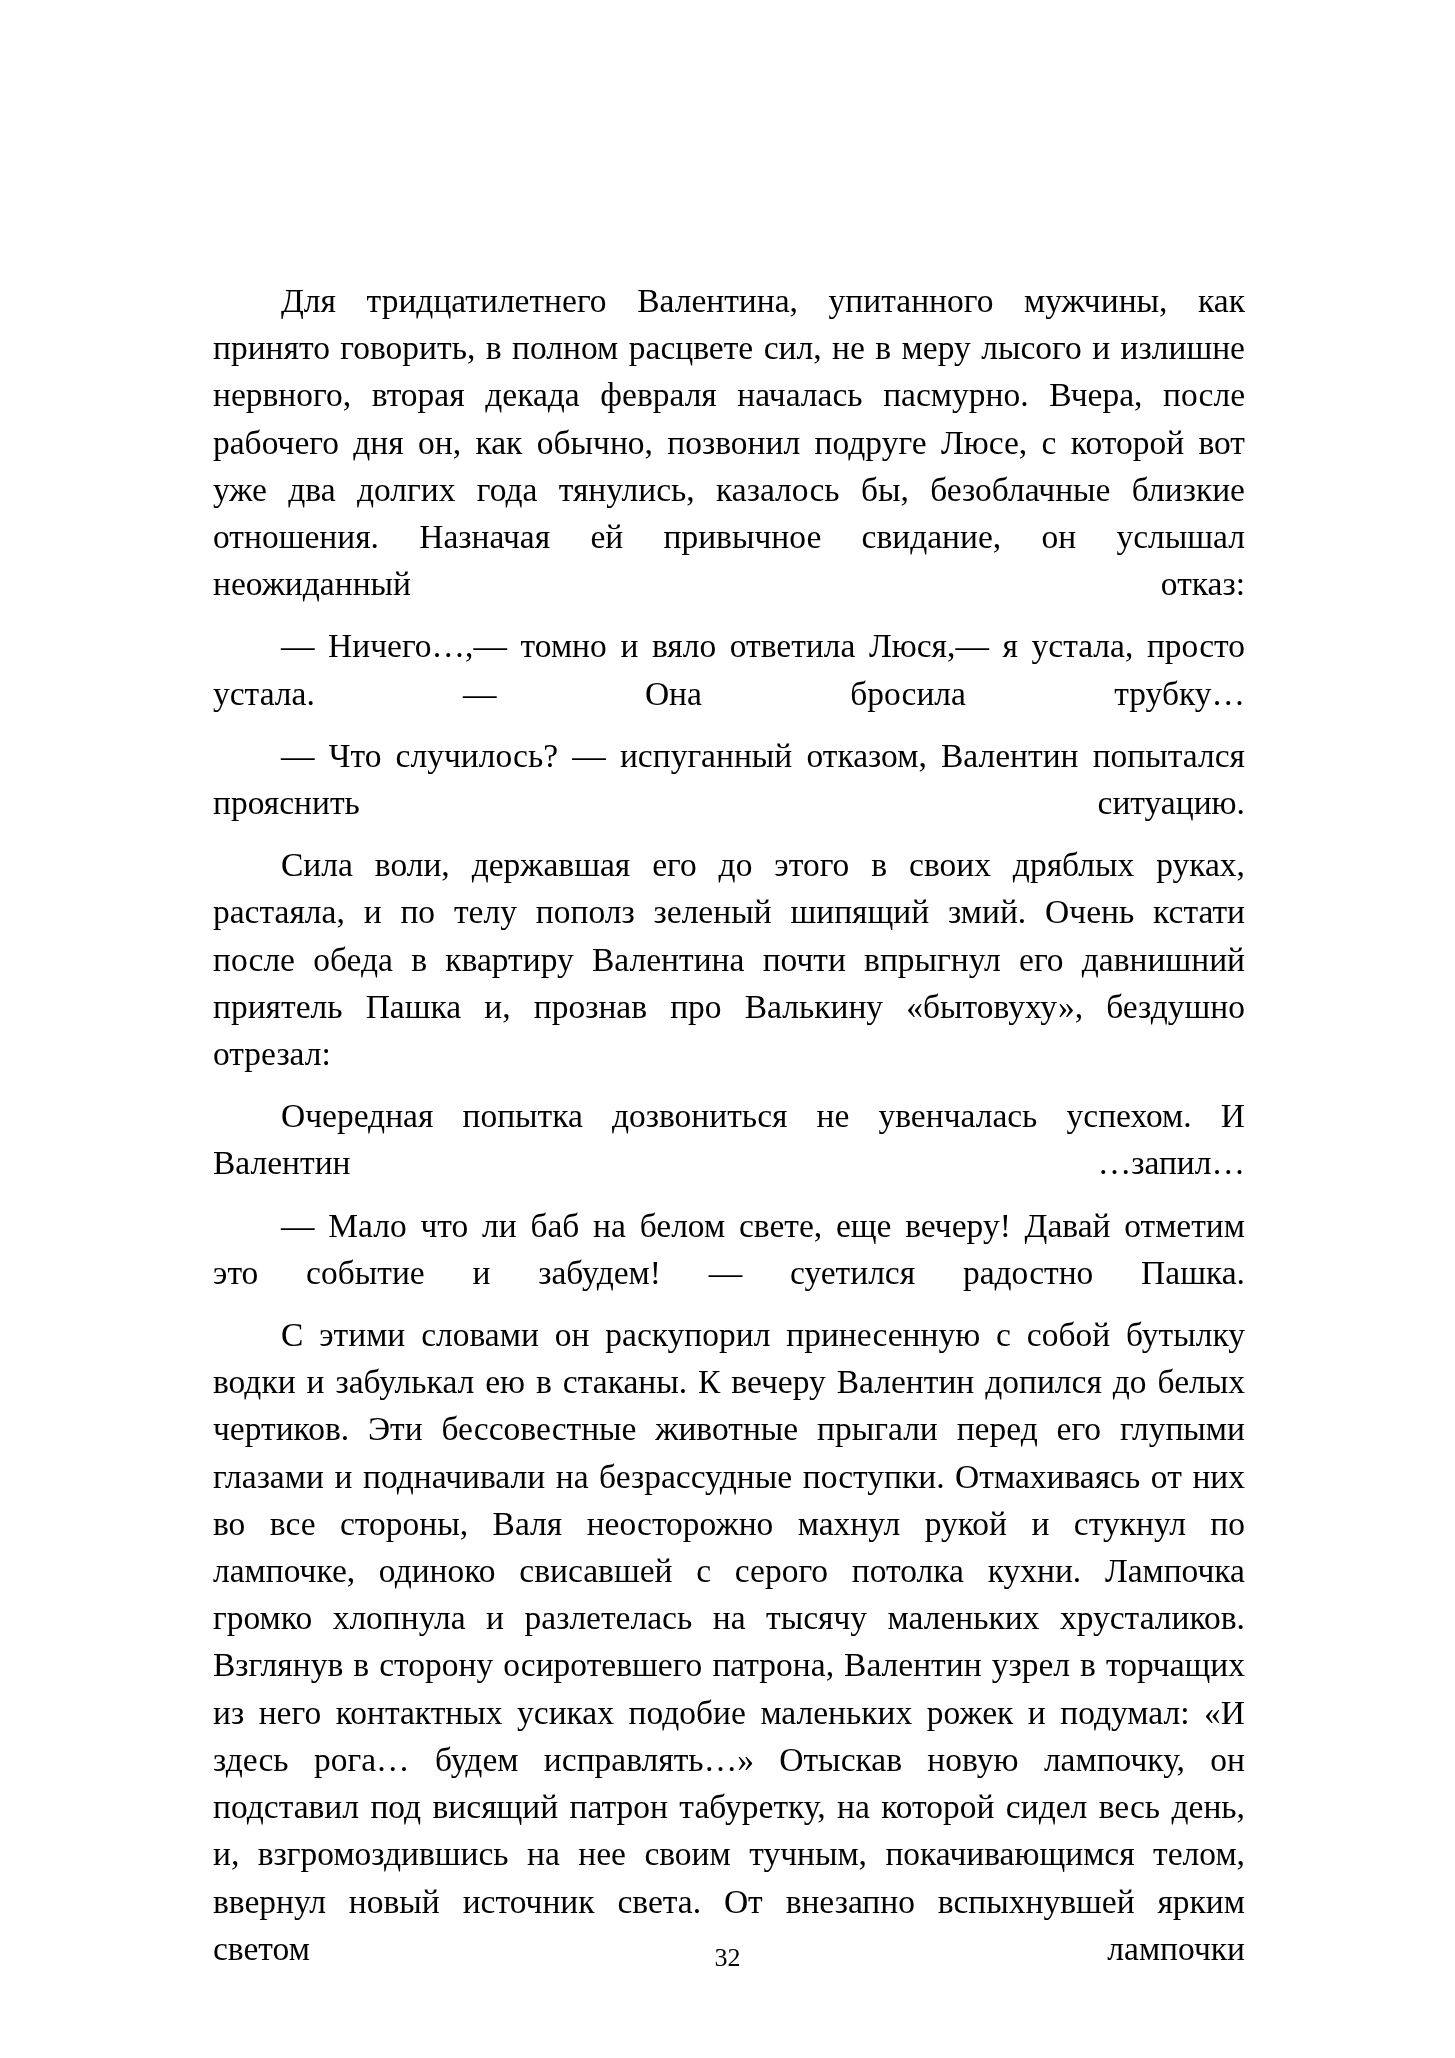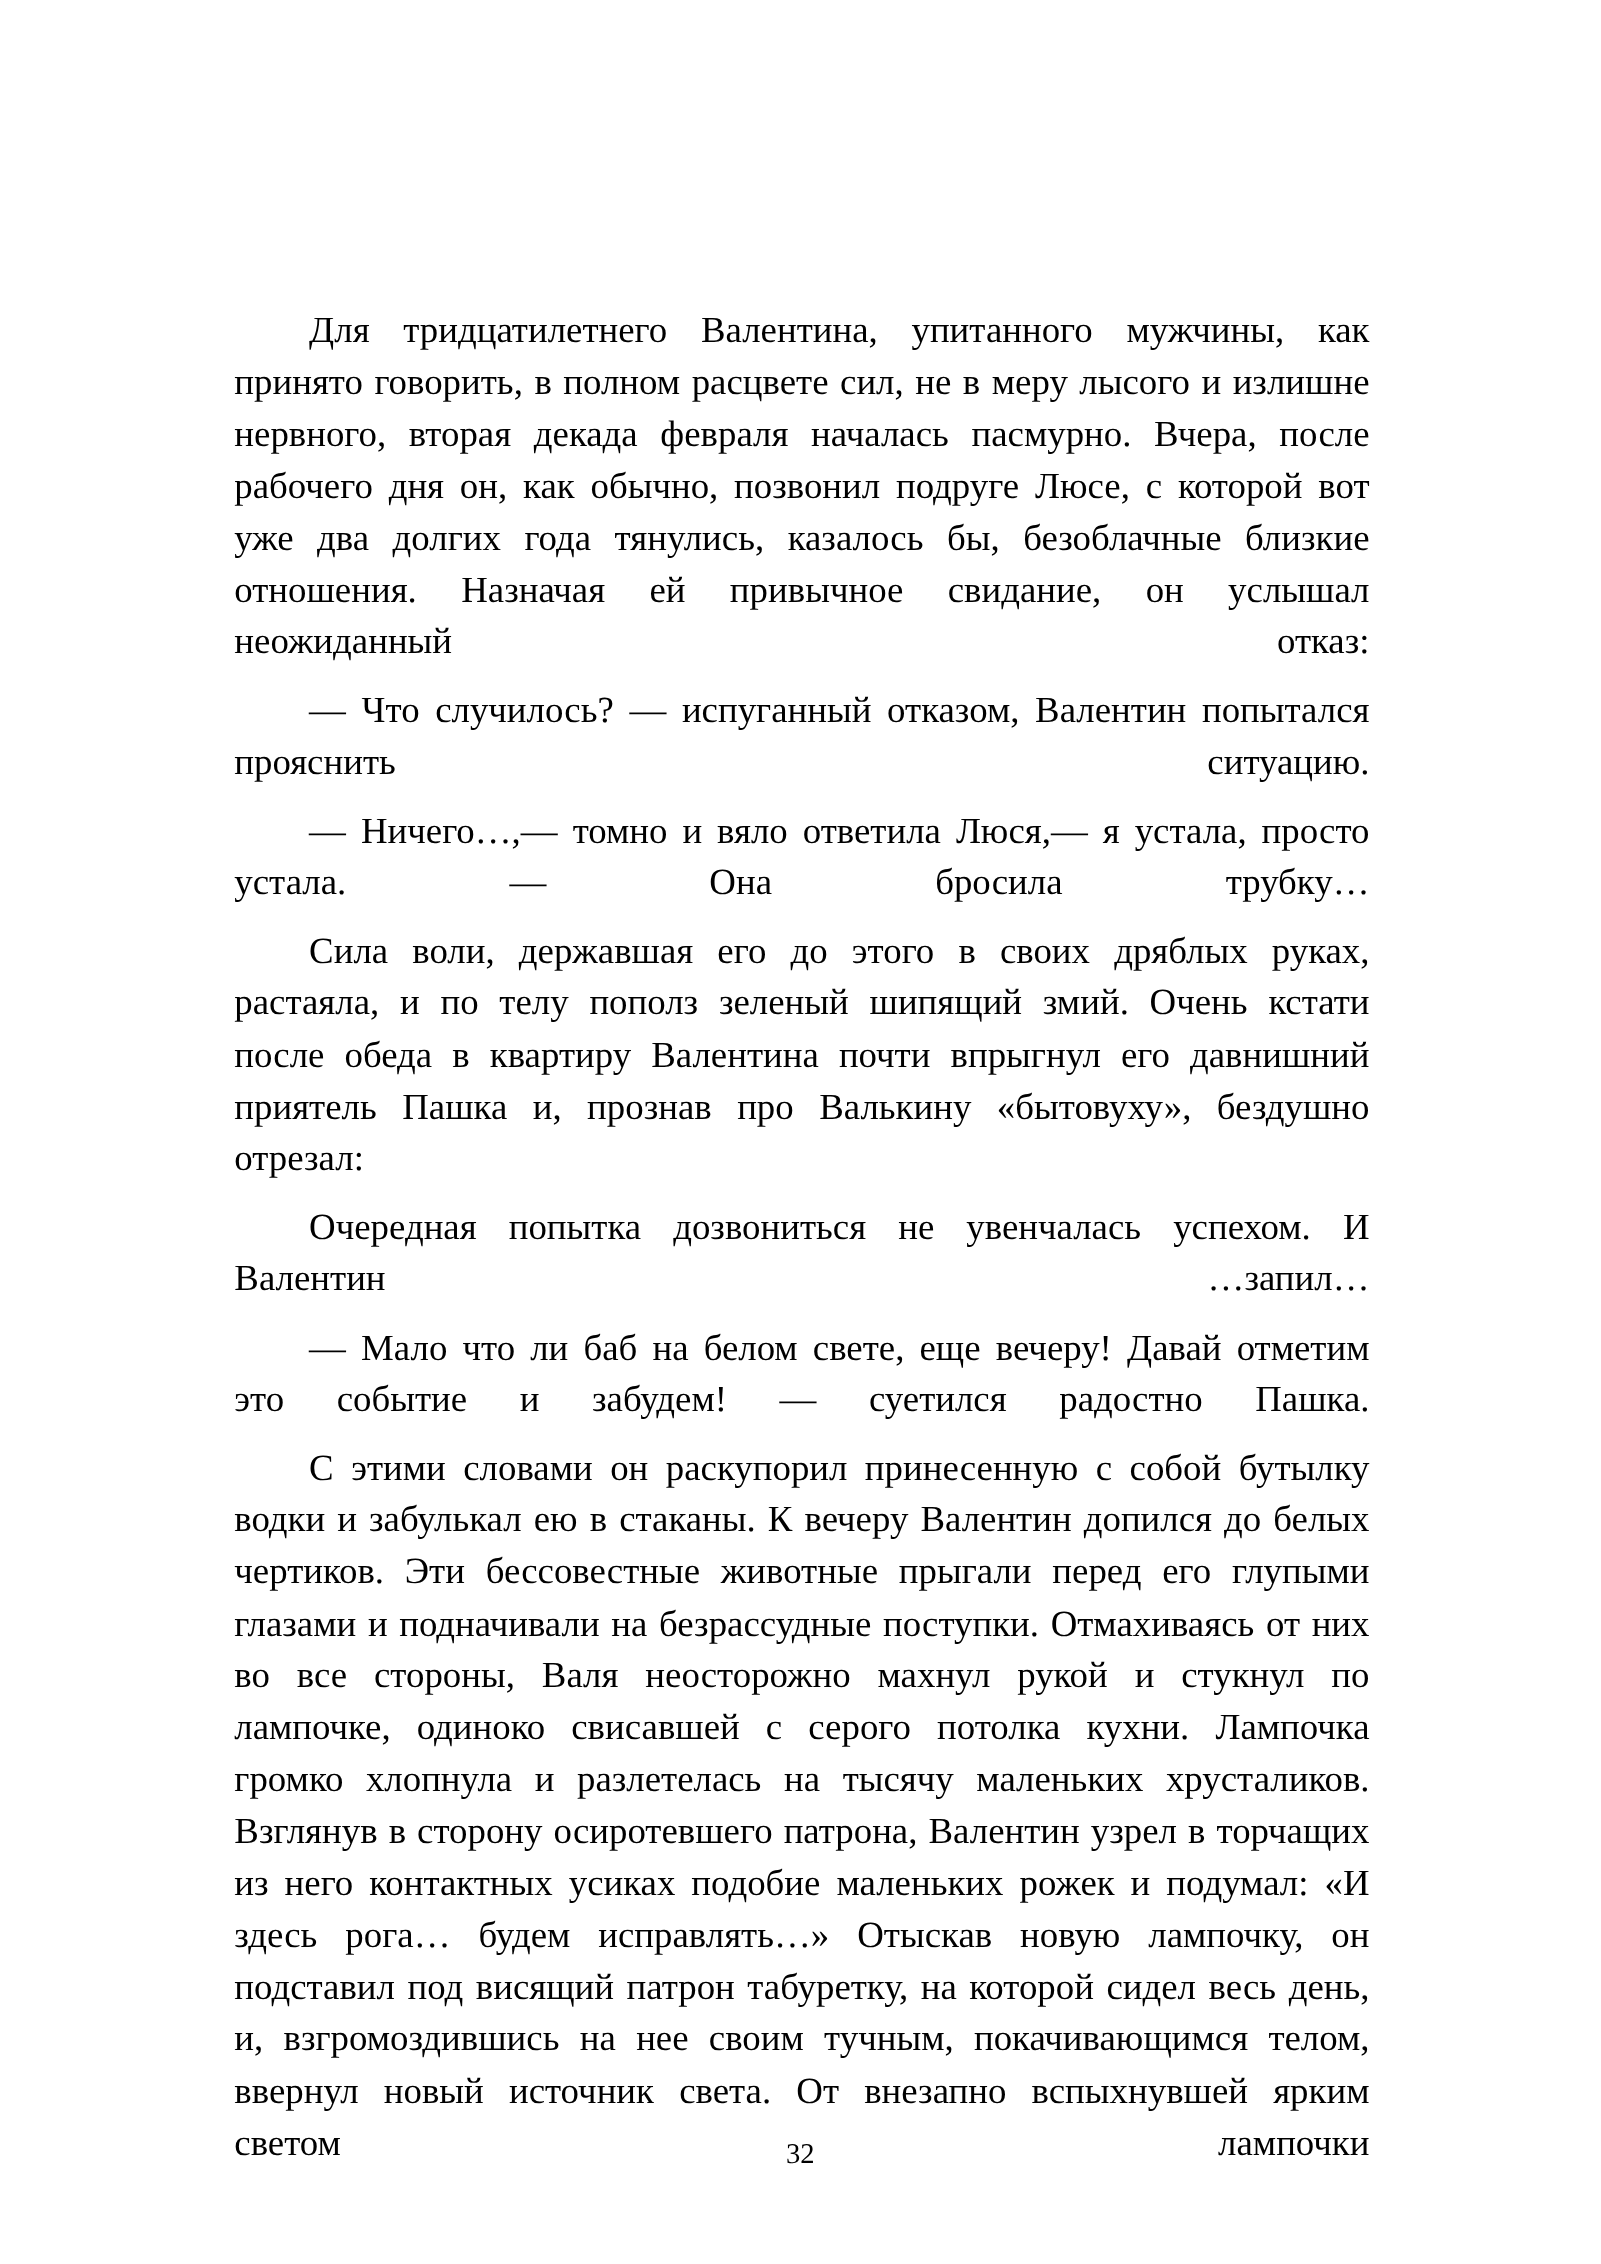--- a/index.html
+++ b/index.html
@@ -68,23 +68,23 @@
 </head>
 <body>
 
 <div class="page">
 
   <div class="page-body">
 
 
     <p class="para j-all">Для тридцатилетнего Валентина, упитанного мужчины, как принято говорить, в полном расцвете сил, не в меру лысого и излишне нервного, вторая декада февраля началась пасмурно. Вчера, после рабочего дня он, как обычно, позвонил подруге Люсе, с которой вот уже два долгих года тянулись, казалось бы, безоблачные близкие отношения. Назначая ей привычное свидание, он услышал неожиданный отказ:</p>
 
+    <p class="para j-all">— Ничего…,— томно и вяло ответила Люся,— я устала, просто устала. — Она бросила трубку…</p>
+
     <p class="para j-all">— Что случилось? — испуганный отказом, Валентин попытался прояснить ситуацию.</p>
-
-    <p class="para j-all">— Ничего…,— томно и вяло ответила Люся,— я устала, просто устала. — Она бросила трубку…</p>
 
     <p class="para j-all">Сила воли, державшая его до этого в своих дряблых руках, растаяла, и по телу пополз зеленый шипящий змий. Очень кстати после обеда в квартиру Валентина почти впрыгнул его давнишний приятель Пашка и, прознав про Валькину «бытовуху», бездушно отрезал:</p>
 
     <p class="para j-all">Очередная попытка дозвониться не увенчалась успехом. И Валентин …запил…</p>
 
     <p class="para j-all">— Мало что ли баб на белом свете, еще вечеру! Давай отметим это событие и забудем! — суетился радостно Пашка.</p>
 
     <p class="para j-all">С этими словами он раскупорил принесенную с собой бутылку водки и забулькал ею в стаканы. К вечеру Валентин допился до белых чертиков. Эти бессовестные животные прыгали перед его глупыми глазами и подначивали на безрассудные поступки. Отмахиваясь от них во все стороны, Валя неосторожно махнул рукой и стукнул по лампочке, одиноко свисавшей с серого потолка кухни. Лампочка громко хлопнула и разлетелась на тысячу маленьких хрусталиков. Взглянув в сторону осиротевшего патрона, Валентин узрел в торчащих из него контактных усиках подобие маленьких рожек и подумал: «И здесь рога… будем исправлять…» Отыскав новую лампочку, он подставил под висящий патрон табуретку, на которой сидел весь день, и, взгромоздившись на нее своим тучным, покачивающимся телом, ввернул новый источник света. От внезапно вспыхнувшей ярким светом лампочки</p>
 
   </div>

